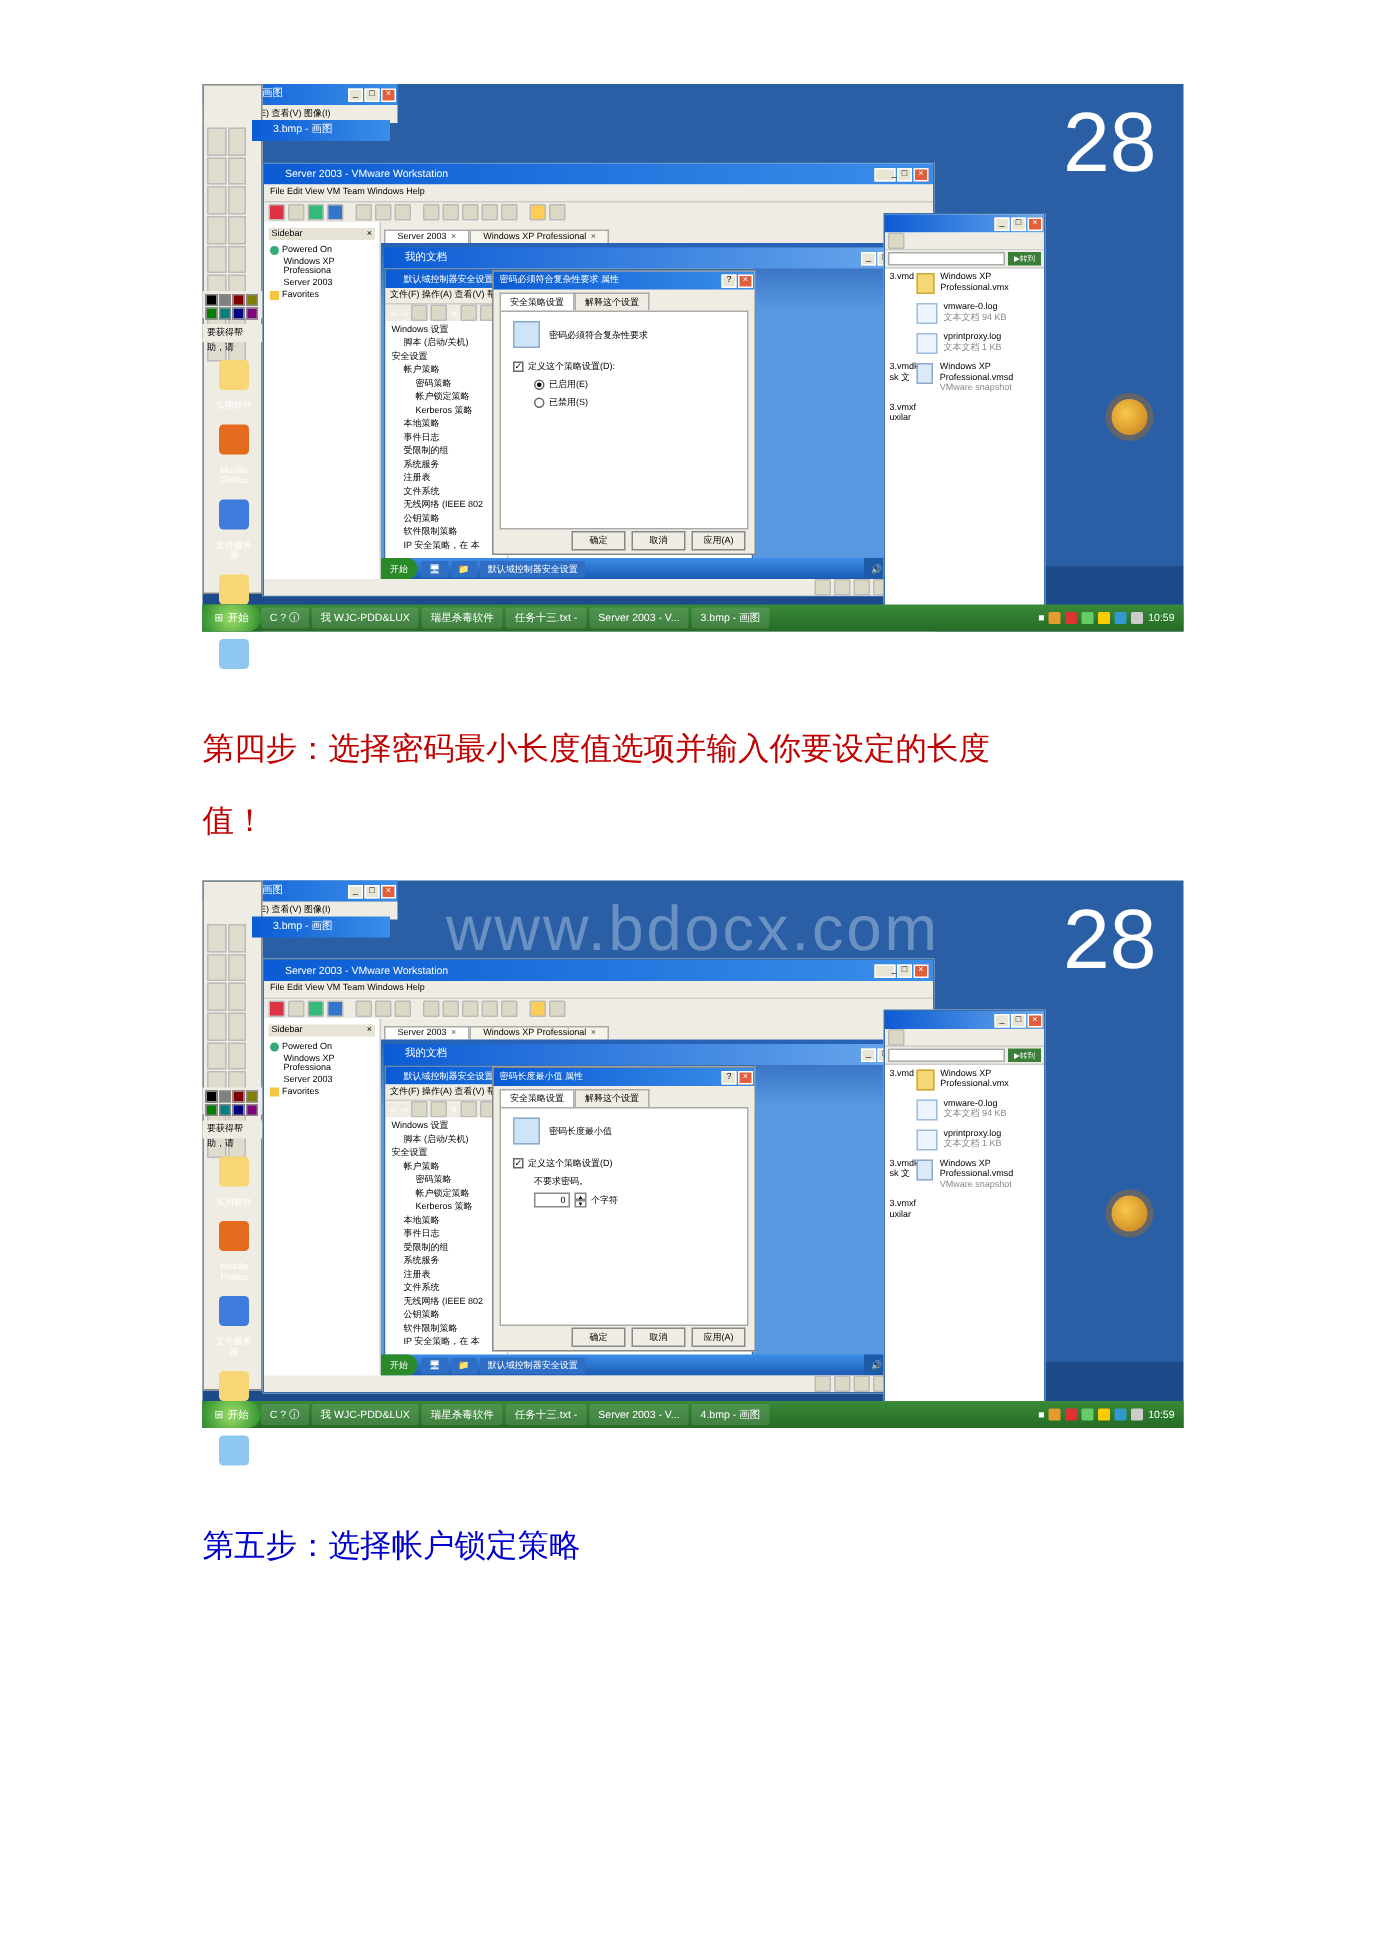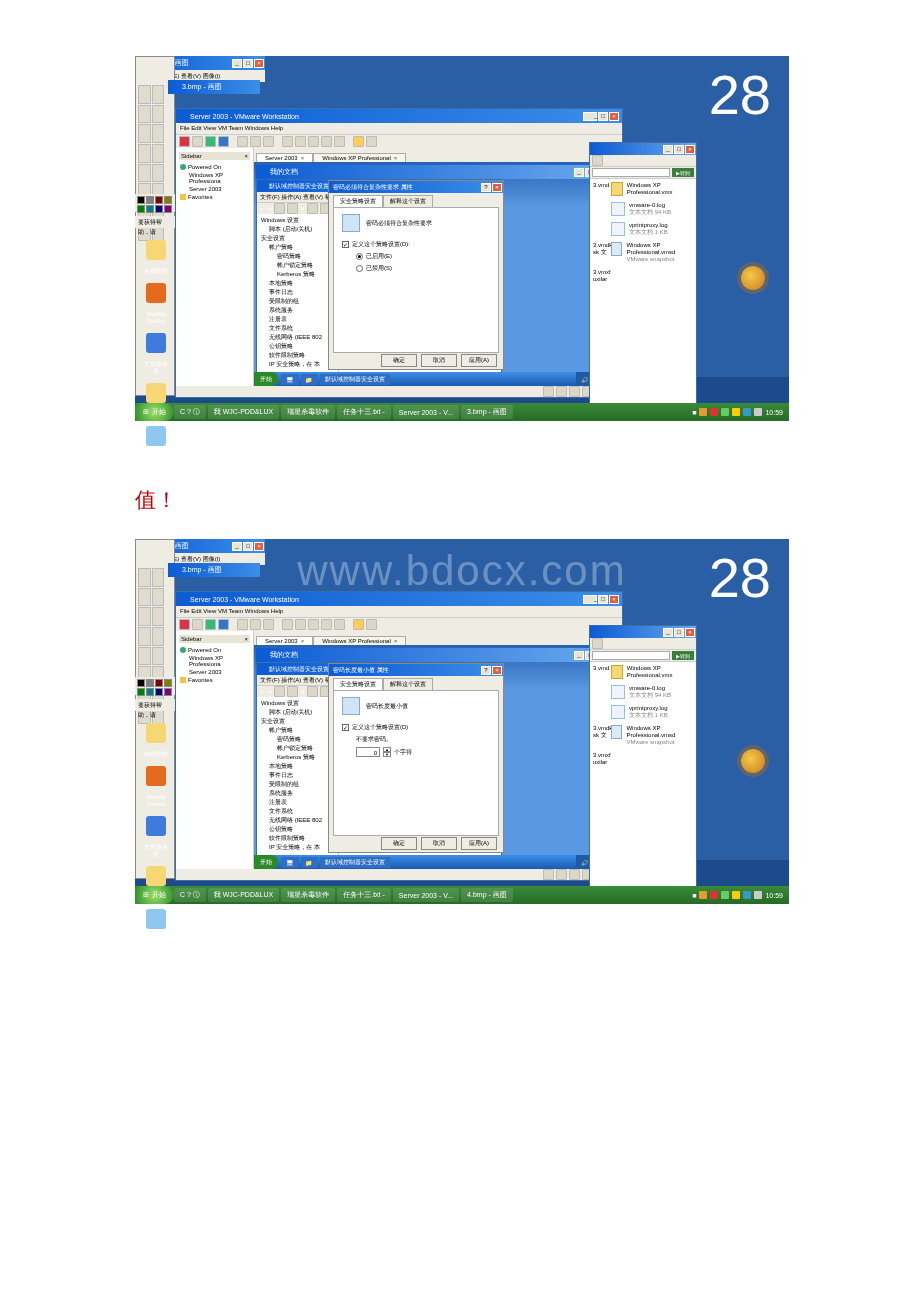--- a/index.html
+++ b/index.html
@@ -549,20 +549,23 @@
         <span class="tray-ico" style="background:#d33"></span>
         <span class="tray-ico" style="background:#6c6"></span>
         <span class="tray-ico" style="background:#fc0"></span>
         <span class="tray-ico" style="background:#39c"></span>
         <span class="tray-ico" style="background:#ccc"></span>
         <span>10:59</span>
       </div>
     </div>
   </div>
 
+  <p class="instr">
+    <span class="red">第四步：选择密码最小长度值选项并输入你要设定的长度</span>
+  </p>
   <p class="instr red">值！</p>
 
   <div class="desktop" style="margin-top:18px;">
 
     <div style="position:absolute; left:50%; top:8px; transform:translateX(-50%); font-size:42px; font-weight:300; color:rgba(230,240,250,0.35); letter-spacing:2px; white-space:nowrap; font-family:Arial;">www.bdocx.com</div>
 
     <div class="page-number">28</div>
 
     <div class="paint-title">
       <span>3.bmp - 画图</span>
@@ -884,14 +887,15 @@
         <span class="tray-ico" style="background:#d33"></span>
         <span class="tray-ico" style="background:#6c6"></span>
         <span class="tray-ico" style="background:#fc0"></span>
         <span class="tray-ico" style="background:#39c"></span>
         <span class="tray-ico" style="background:#ccc"></span>
         <span>10:59</span>
       </div>
     </div>
   </div>
 
+  <p class="instr blue">第五步：选择帐户锁定策略</p>
 
 </div>
 
 </body></html>

